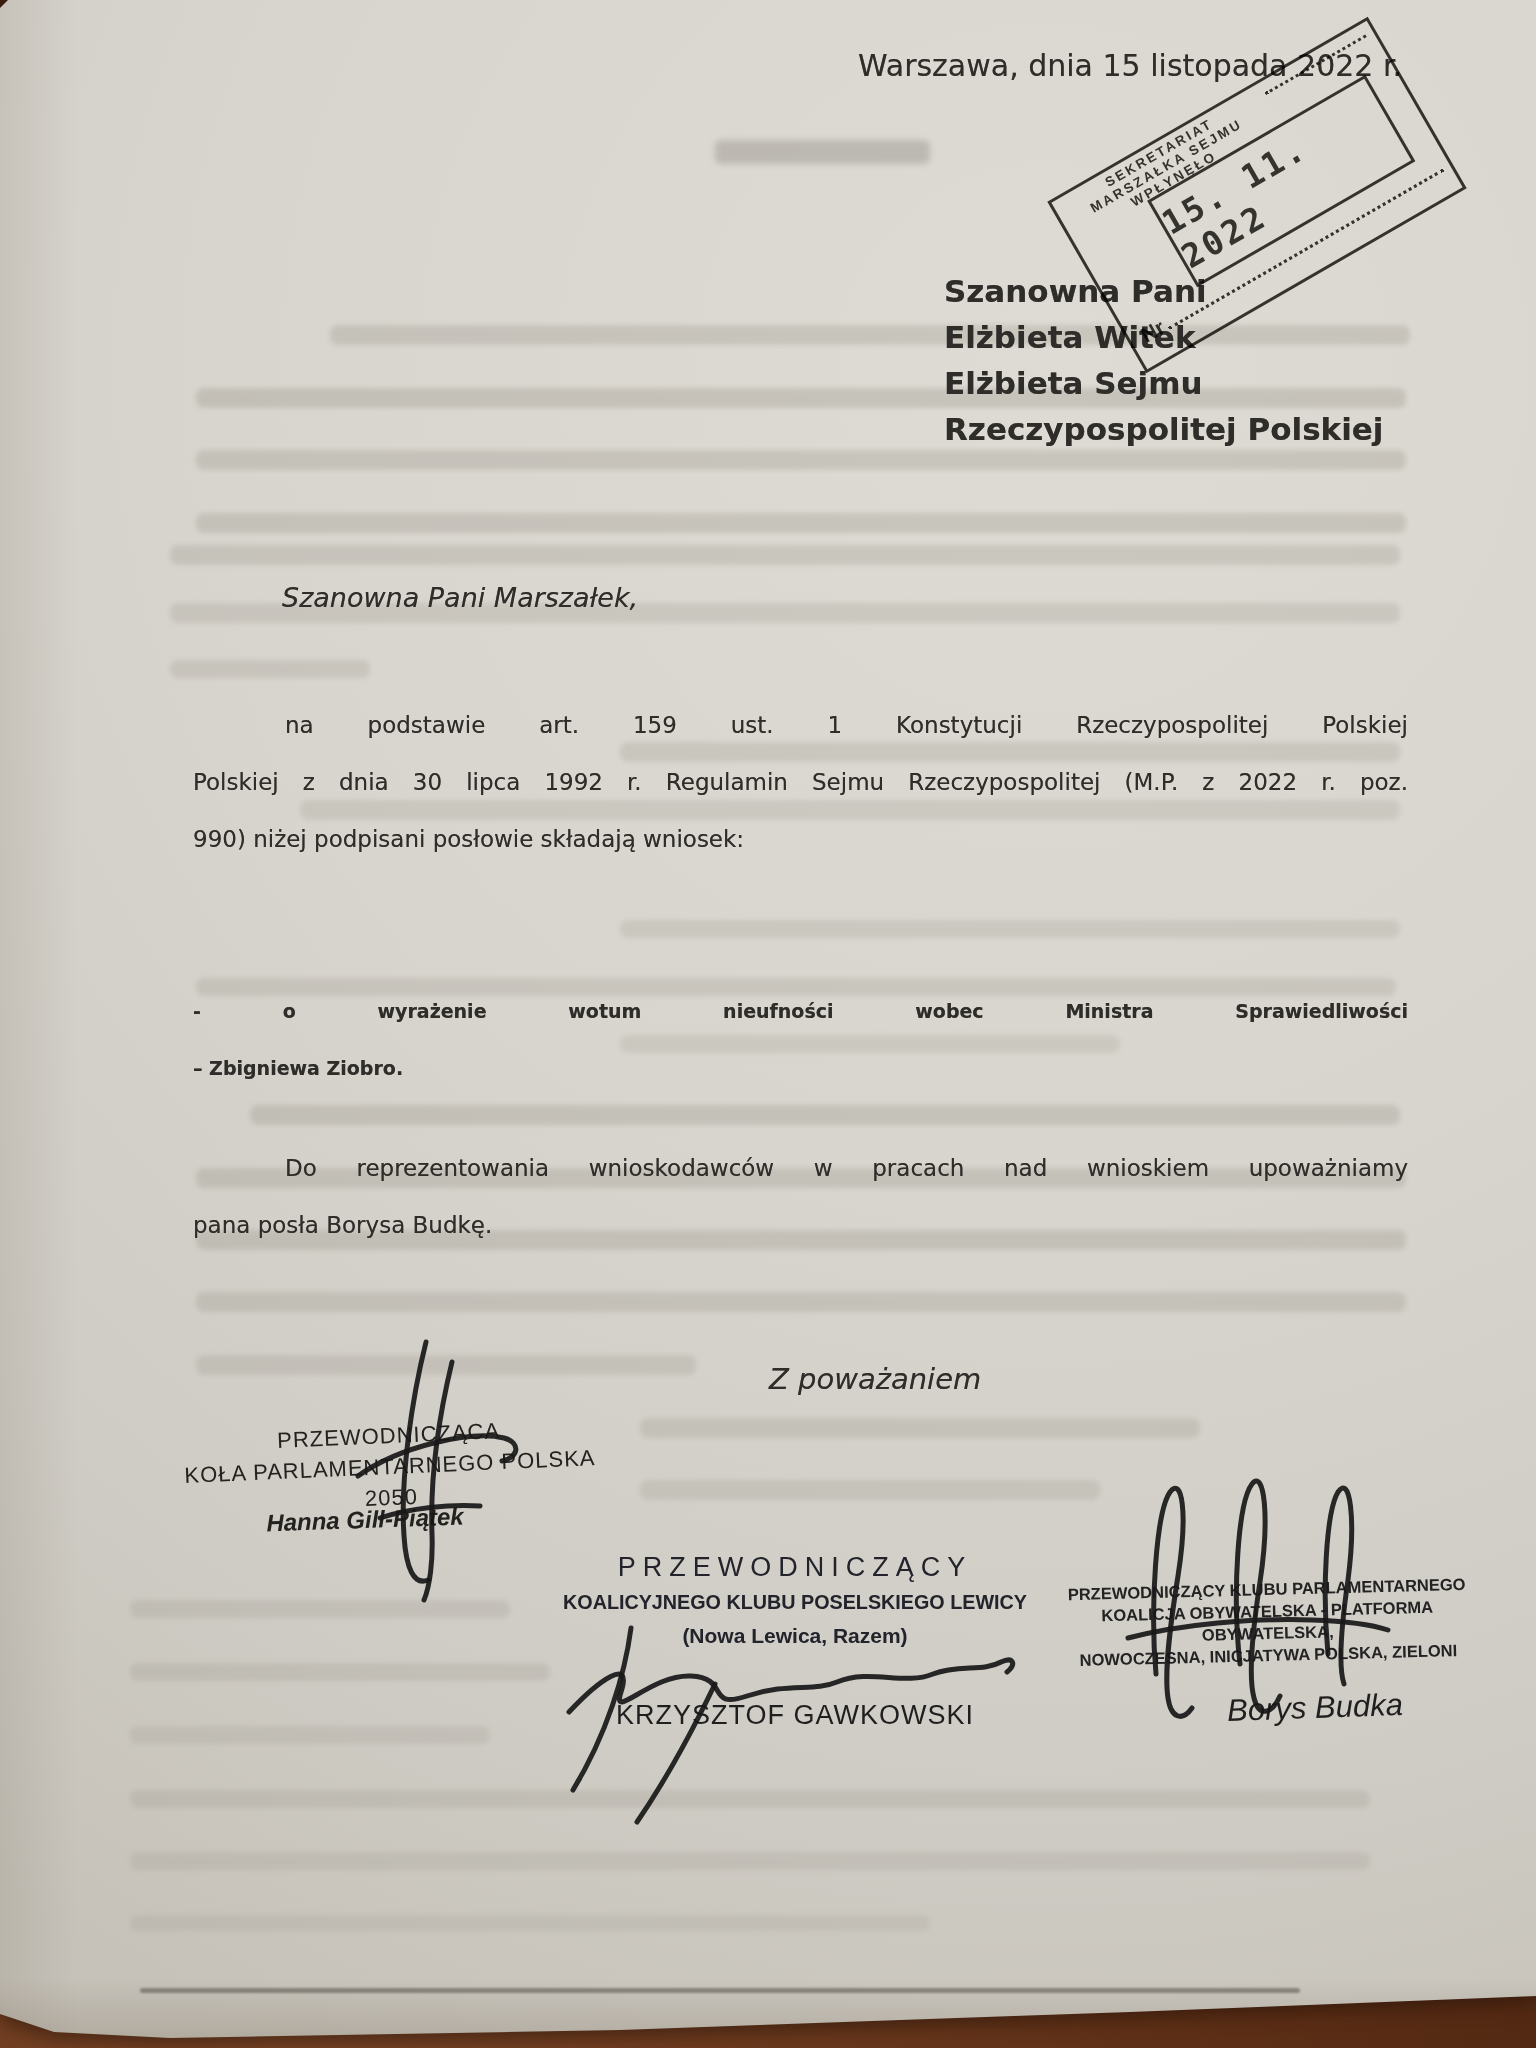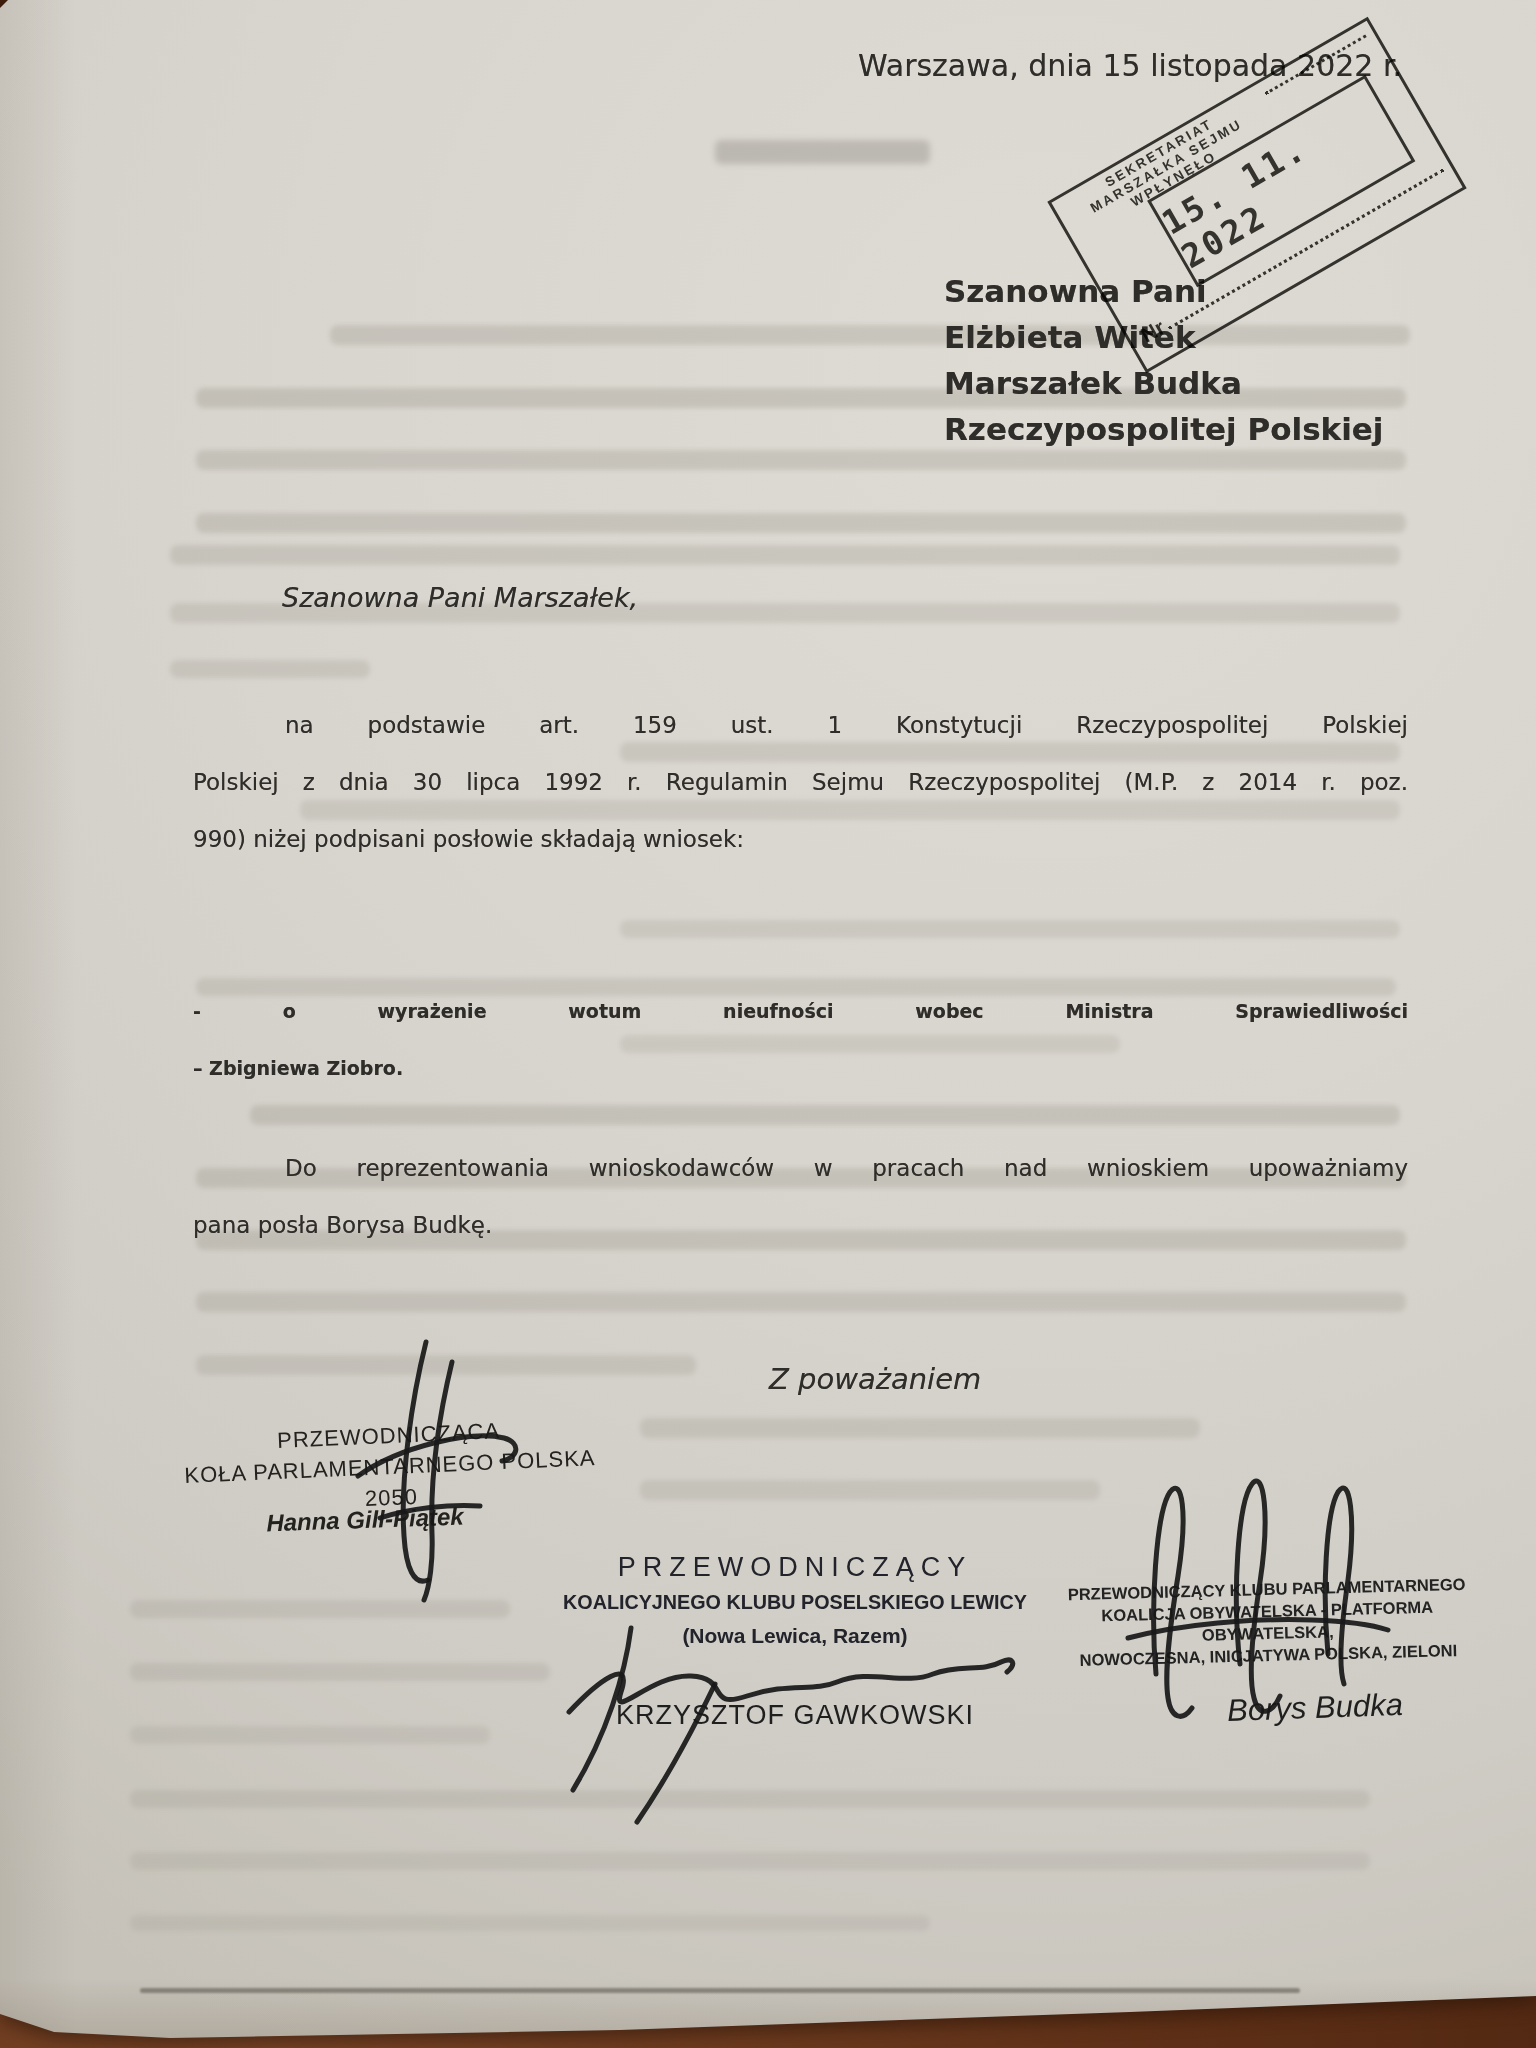--- a/index.html
+++ b/index.html
@@ -130,29 +130,29 @@
       </div>
       <div class="stamp-nr">
         <span class="stamp-nr-label">Nr</span>
         <span class="stamp-nr-dots"></span>
       </div>
     </div>
 
     <div class="typed addressee">
       <div>Szanowna Pani</div>
       <div>Elżbieta Witek</div>
-      <div>Marszałek Budka</div>
+      <div>Elżbieta Sejmu</div>
       <div>Rzeczypospolitej Polskiej</div>
     </div>
 
     <div class="typed salutation">Szanowna Pani Marszałek,</div>
 
     <div class="typed block legal">
       <div class="tline jline indent">na podstawie art. 159 ust. 1 Konstytucji Rzeczypospolitej Polskiej</div>
-      <div class="tline jline">Polskiej z dnia 30 lipca 1992 r. Regulamin Sejmu Rzeczypospolitej (M.P. z 2014 r. poz.</div>
+      <div class="tline jline">Polskiej z dnia 30 lipca 1992 r. Regulamin Sejmu Rzeczypospolitej (M.P. z 2022 r. poz.</div>
       <div class="tline">990) niżej podpisani posłowie składają wniosek:</div>
     </div>
 
     <div class="typed block motion">
       <div class="tline jline">- o wyrażenie wotum nieufności wobec Ministra Sprawiedliwości</div>
       <div class="tline">– Zbigniewa Ziobro.</div>
     </div>
 
     <div class="typed block represent">
       <div class="tline jline indent">Do reprezentowania wnioskodawców w pracach nad wnioskiem upoważniamy</div>

